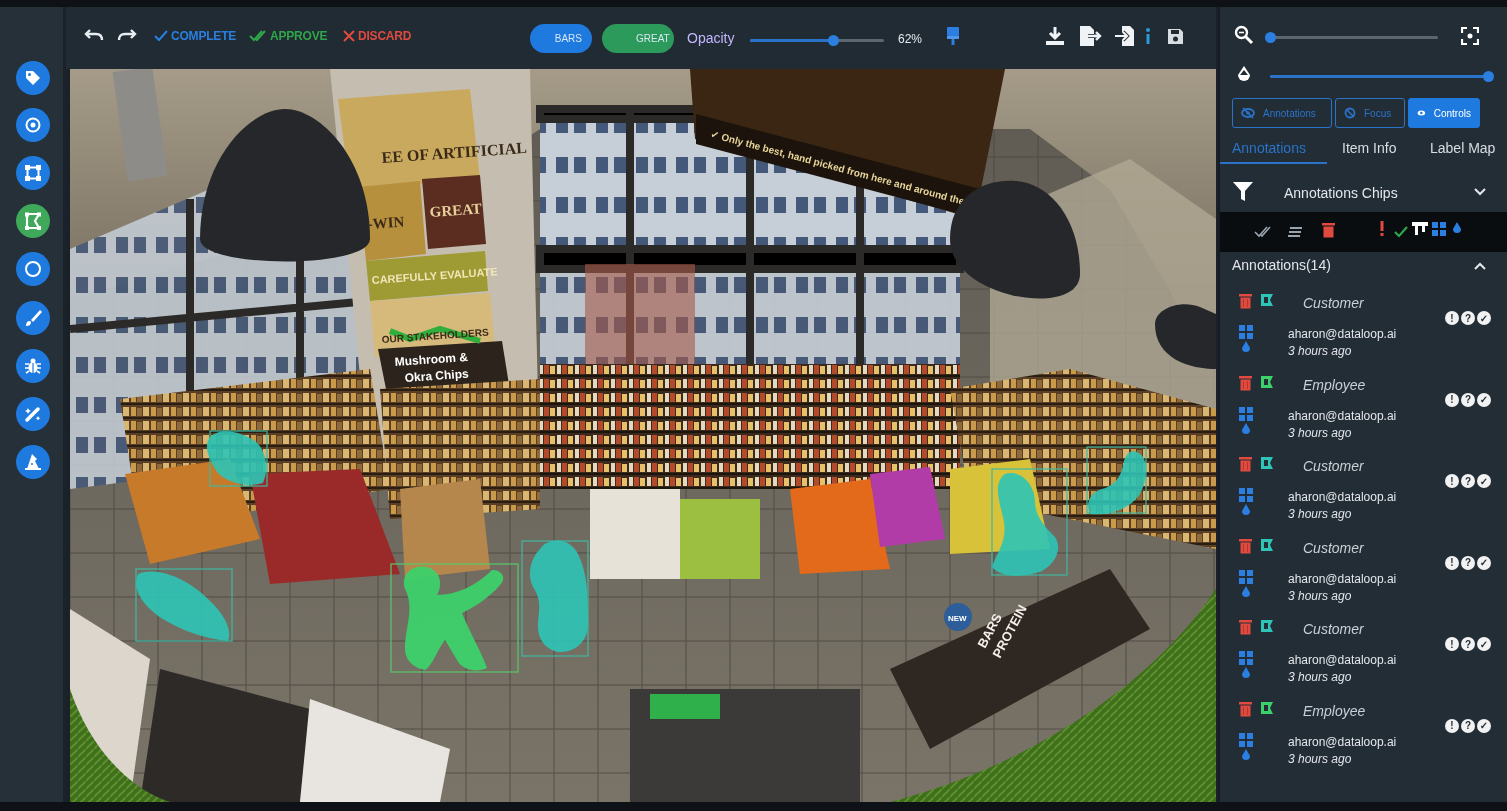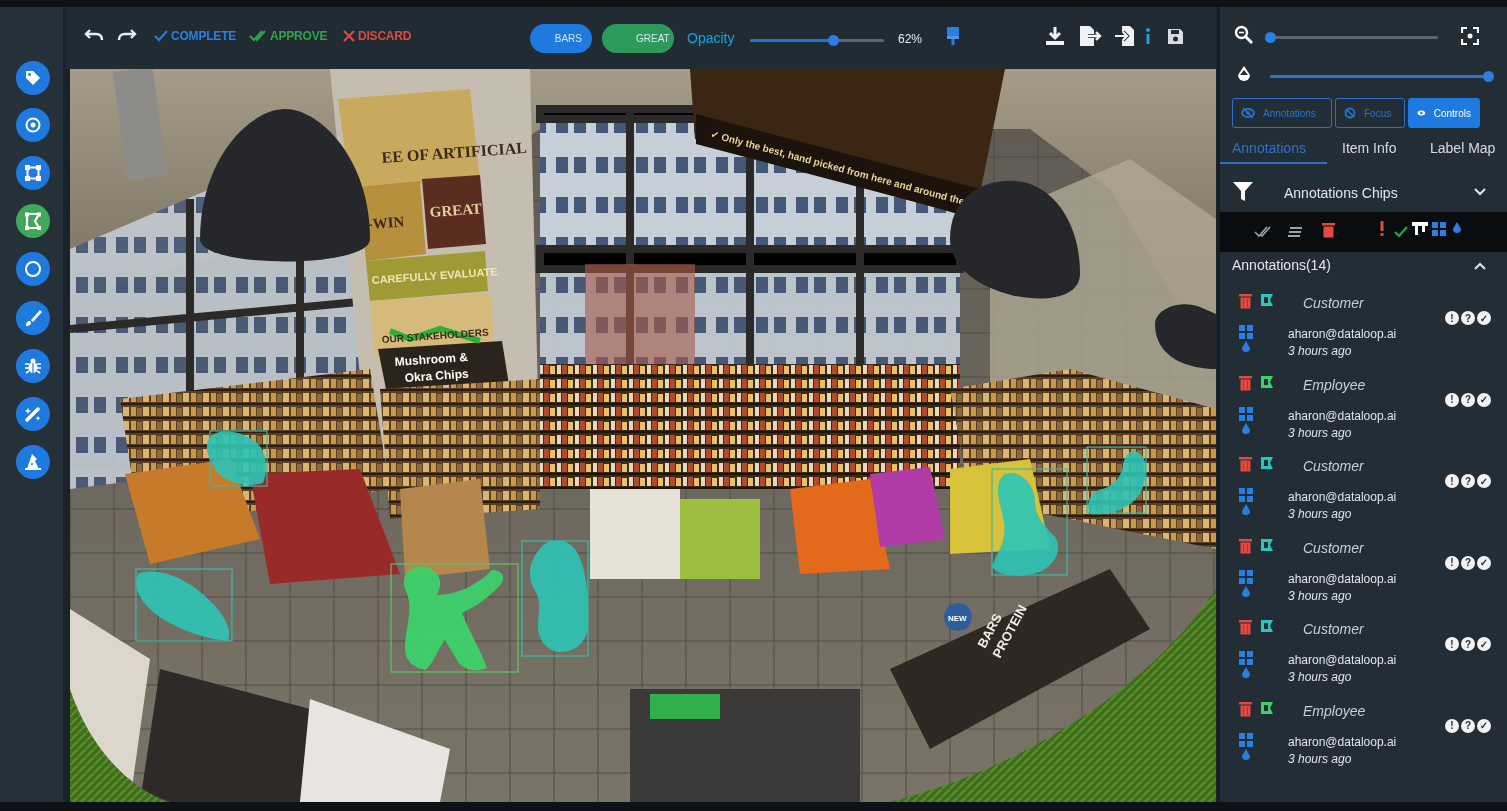--- a/index.html
+++ b/index.html
@@ -17,21 +17,21 @@
   
   .topbar { position: absolute; left: 66px; top: 7px; width: 1150px; height: 62px; background: #212b33; }
   .tb-btn { position: absolute; top: 22px; display: flex; align-items: center; gap: 3px; font-size: 12px; font-weight: bold; cursor: pointer; letter-spacing: -0.2px; }
   .tb-btn.complete { color: #2a7fe0; left: 88px; }
   .tb-btn.approve { color: #2fa54a; left: 183px; }
   .tb-btn.discard { color: #e04a3f; left: 277px; }
   .tb-icon { position: absolute; top: 20px; cursor: pointer; }
   .pill { position: absolute; top: 17px; height: 29px; border-radius: 15px; display: flex; align-items: center; padding: 0 10px; gap: 14px; font-size: 10px; color: #d7e6f5; cursor: pointer; }
   .pill.edit { left: 464px; width: 62px; background: #1f7ae0; }
   .pill.draw { left: 536px; width: 72px; background: #2c9a5a; }
-  .opacity-label { position: absolute; left: 621px; top: 23px; color: #0ea5e9; font-size: 14px; }
+  .opacity-label { position: absolute; left: 621px; top: 23px; color: #c4b5fd; font-size: 14px; }
   .slider { position: absolute; height: 3px; background: #5a6670; border-radius: 2px; }
   .slider .fill { position: absolute; left: 0; top: 0; height: 3px; background: #2a73c9; border-radius: 2px; }
   .slider .knob { position: absolute; top: -4px; width: 11px; height: 11px; border-radius: 50%; background: #2a7fe0; margin-left: -5px; cursor: pointer; }
   .opacity-slider { left: 684px; top: 32px; width: 134px; }
   .opacity-val { position: absolute; left: 832px; top: 25px; font-size: 12px; color: #e6ecf0; }
 
   
   .canvas { position: absolute; left: 70px; top: 69px; width: 1146px; height: 733px; overflow: hidden; background: #6d6253; }
   .canvas svg.scene { position: absolute; left: 0; top: 0; }
 

